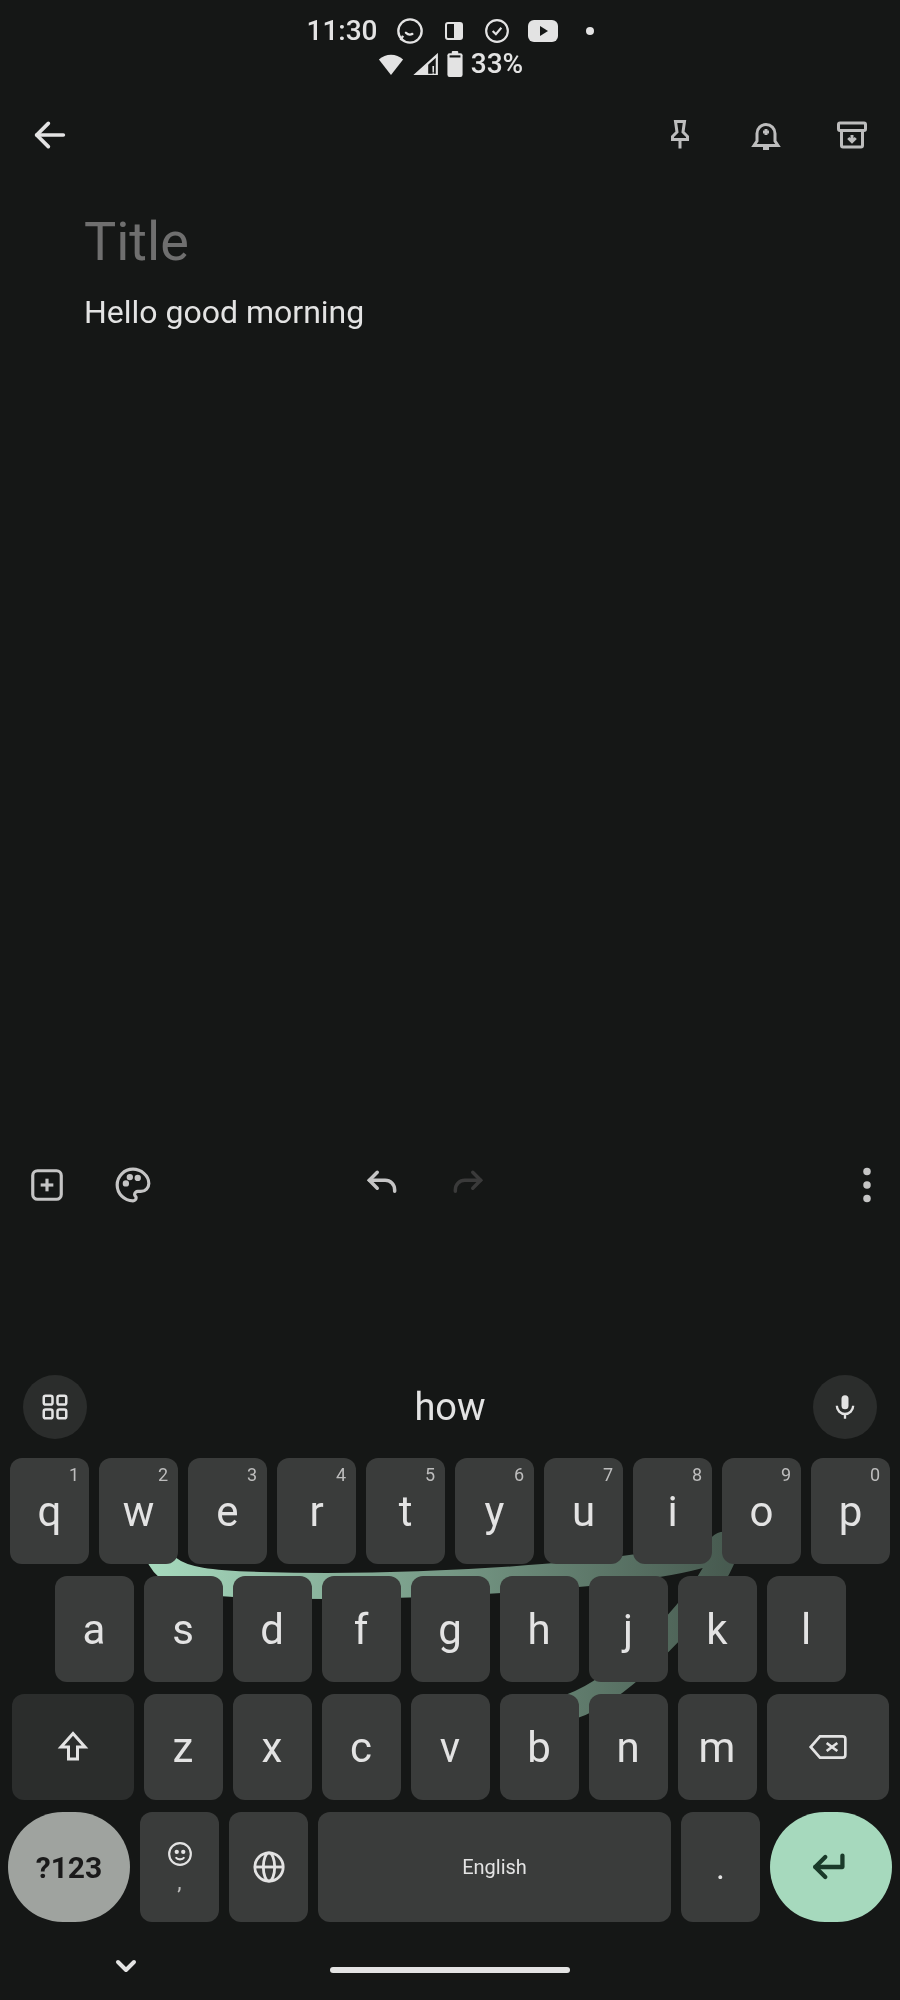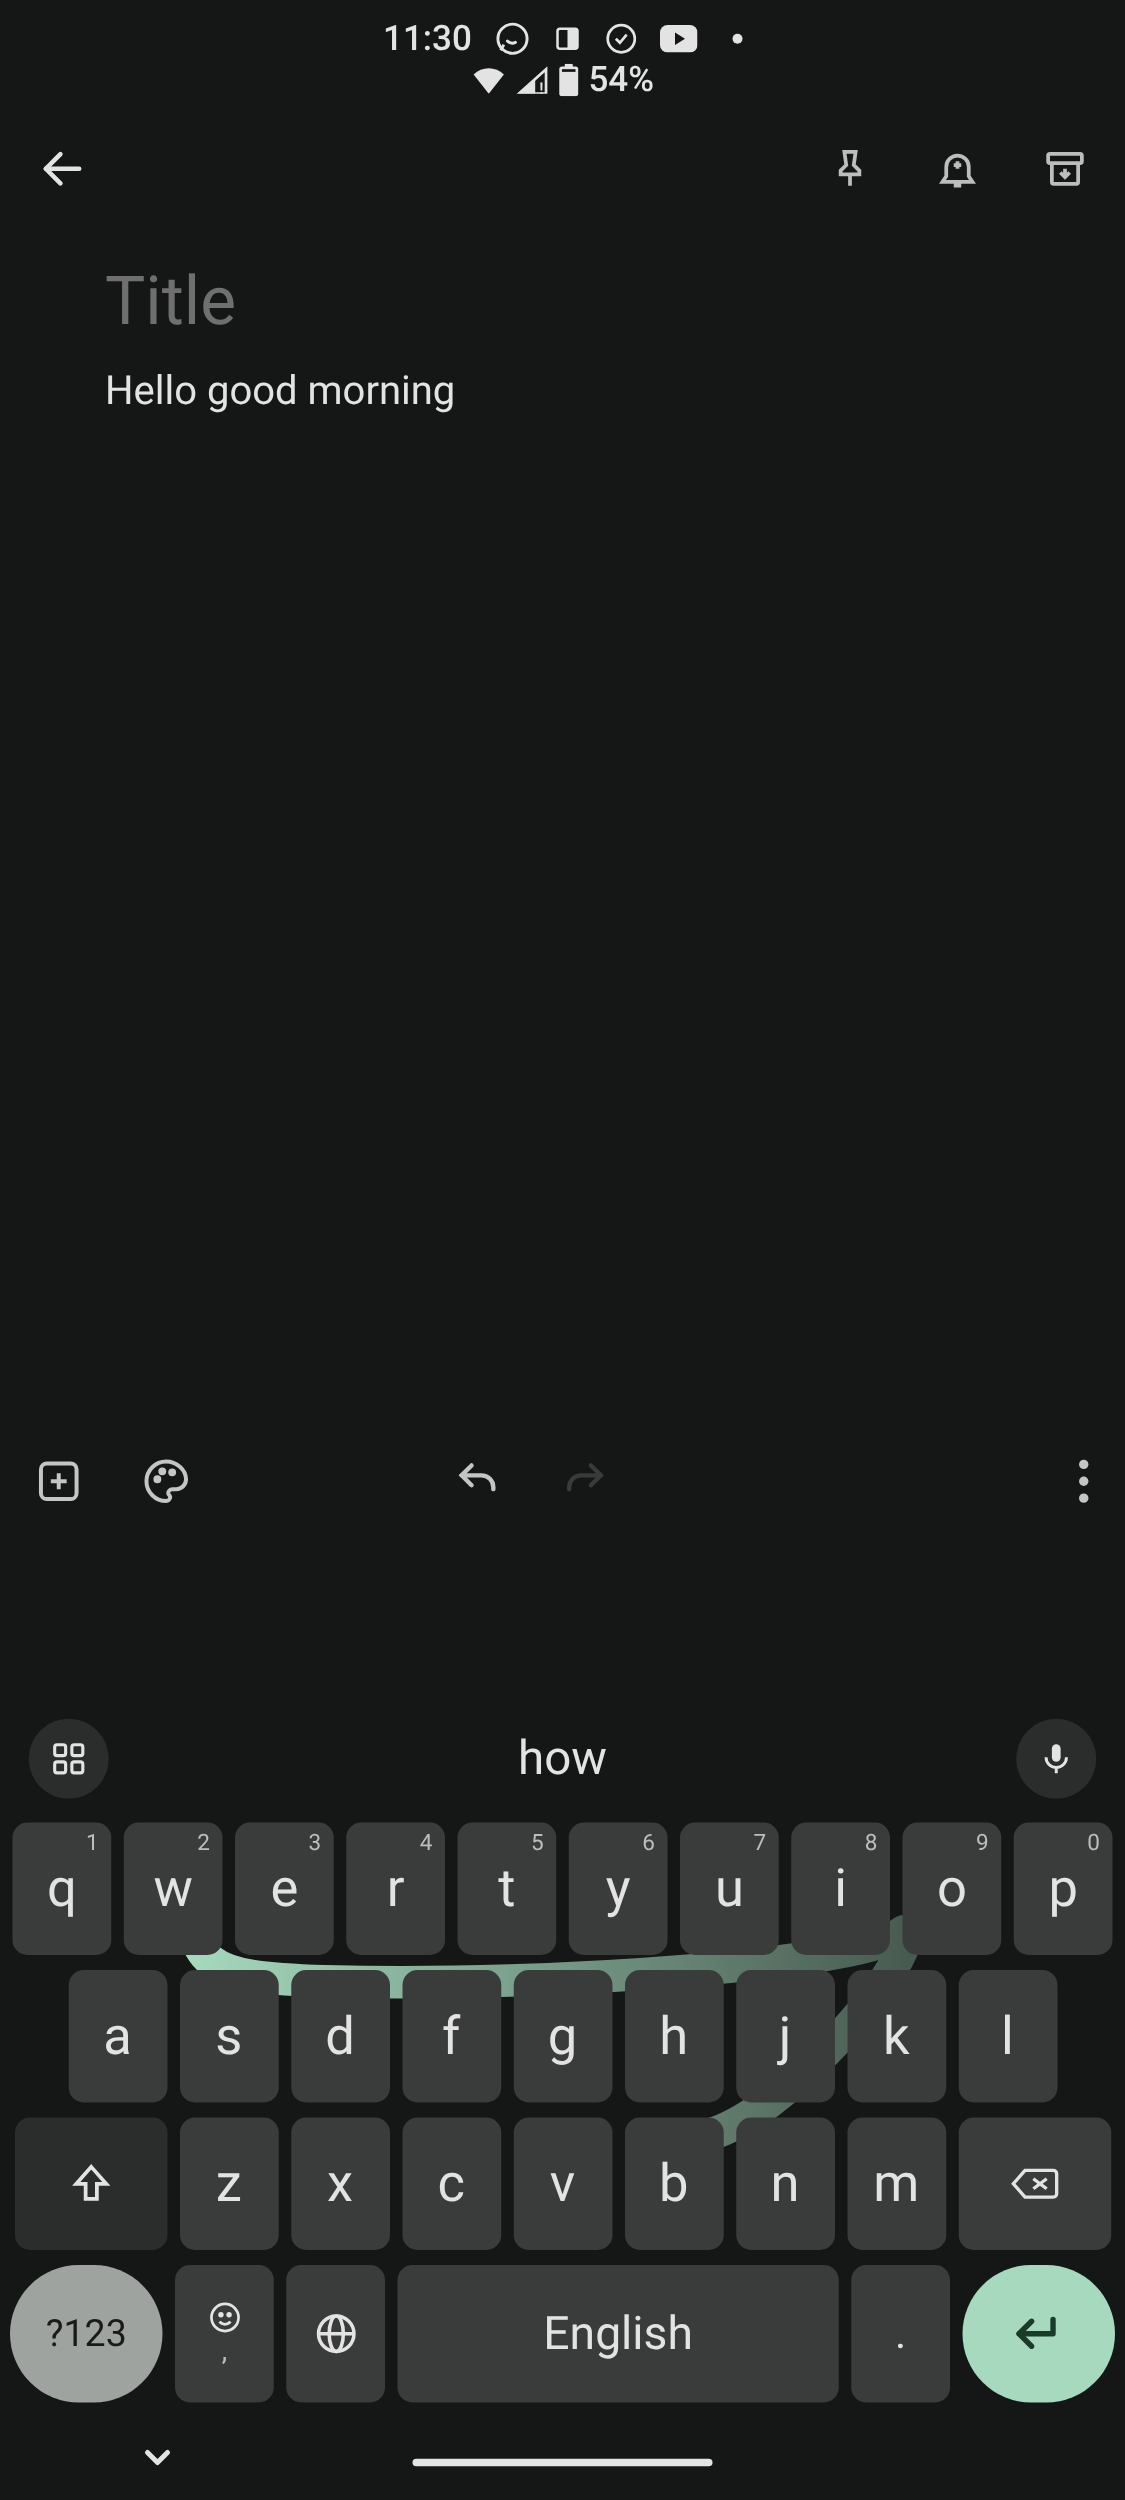--- a/index.html
+++ b/index.html
@@ -222,21 +222,21 @@
   .kb-row.row4 {
     gap: 10px;
   }
   .key.sym {
     width: 122px;
     height: 110px;
     border-radius: 55px;
     background: #9fa39f;
     color: #1a1a1a;
     font-size: 30px;
-    font-weight: 400;
+    font-weight: 700;
   }
   .key.emoji {
     width: 79px;
     height: 110px;
     background: #3a3c3b;
     font-size: 22px;
     flex-direction: column;
     gap: 2px;
   }
   .key.emoji .sub {
@@ -245,21 +245,21 @@
   }
   .key.globe {
     width: 79px;
     height: 110px;
     background: #3a3c3b;
   }
   .key.space {
     flex: 1;
     height: 110px;
     background: #3a3c3b;
-    font-size: 37px;
+    font-size: 20px;
   }
   .key.period {
     width: 79px;
     height: 110px;
     background: #3a3c3b;
     font-size: 34px;
   }
   .key.enter {
     width: 122px;
     height: 110px;
@@ -345,21 +345,21 @@
           <text x="17" y="20" font-size="12" fill="#e3e3e3">!</text>
         </svg>
     </span>
     <span class="status-icon">
       <svg width="16" height="26" viewBox="0 0 14 24" fill="#e3e3e3">
           <rect x="0" y="2" width="14" height="22" rx="2"></rect>
           <rect x="4" y="0" width="6" height="3" rx="1"></rect>
           <rect x="2" y="4" width="10" height="2" fill="#151716"></rect>
         </svg>
     </span>
-    <span>54%</span>
+    <span>33%</span>
   </div>
 </div>
 
 <div class="app-bar">
   <div class="left">
     <button class="icon-btn">
       <svg width="40" height="40" viewBox="0 0 24 24" fill="none" stroke="#e3e3e3" stroke-width="2.2" stroke-linecap="round" stroke-linejoin="round">
           <line x1="20" y1="12" x2="4" y2="12"></line>
           <polyline points="11 5 4 12 11 19"></polyline>
         </svg>

